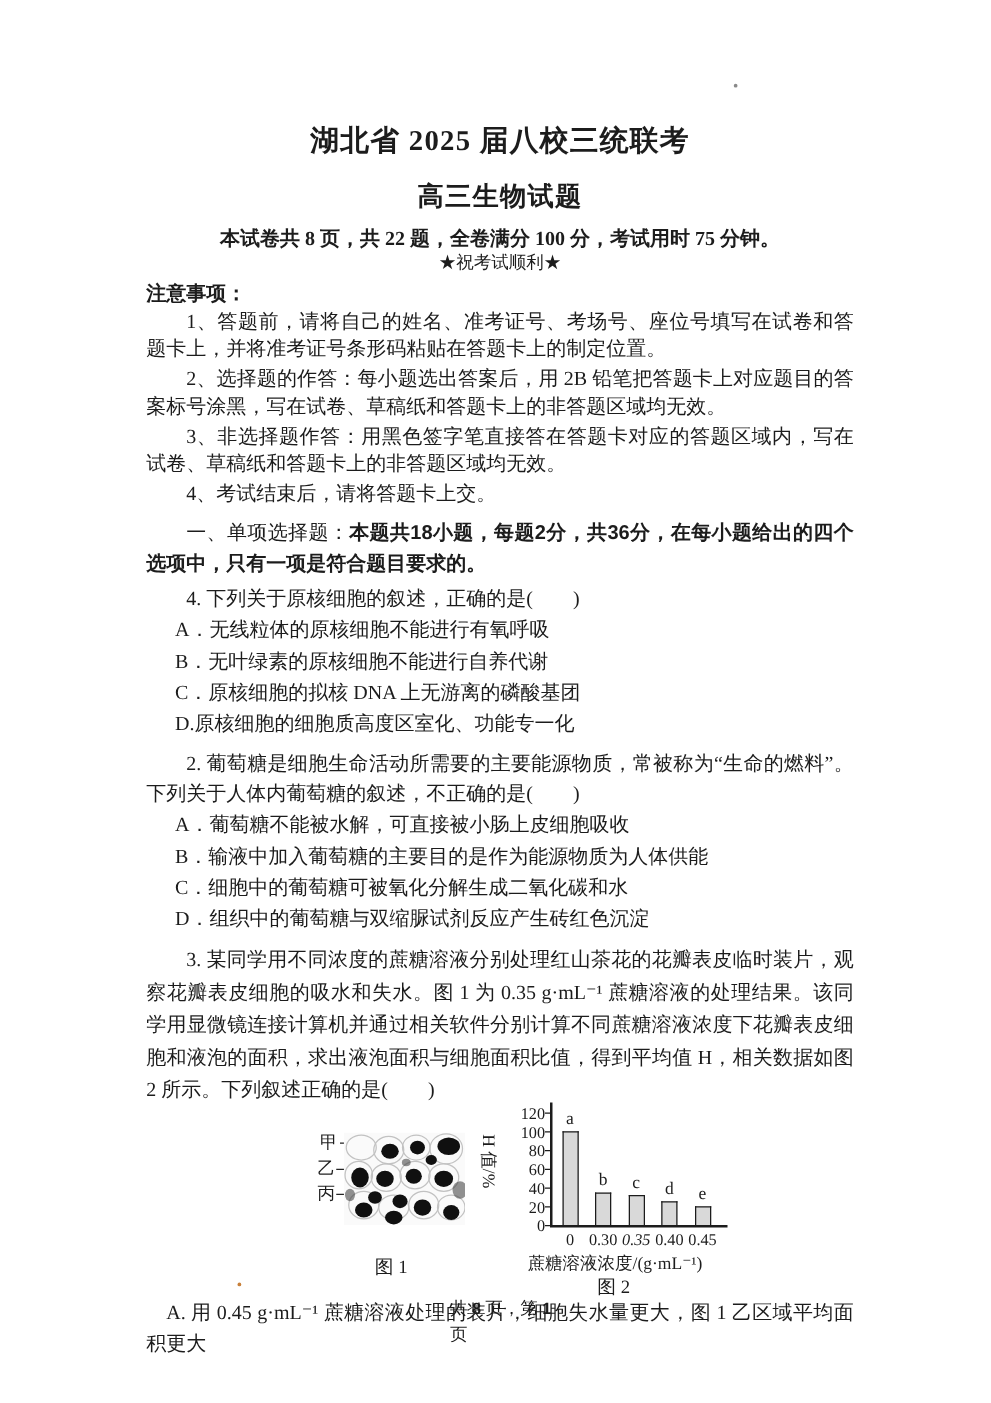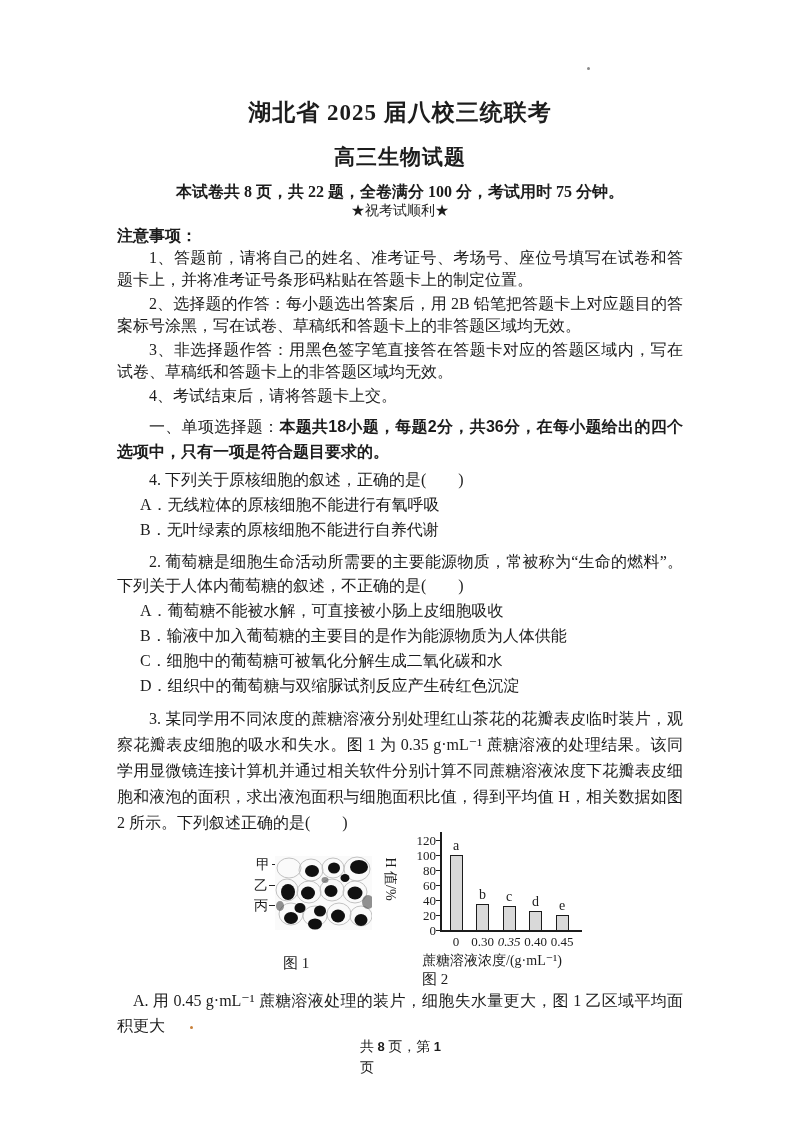--- a/index.html
+++ b/index.html
@@ -28,21 +28,21 @@
   .stem-q2 { line-height: 24px; margin-top: 8px; }
   .stem-q3 { line-height: 26px; margin-top: 8px; }
   .opt { margin: 0; font-size: 16px; line-height: 25px; padding-left: 23px; font-family: Liberation Serif, serif; }
 
   .figrow { position: relative; height: 146px; margin-top: 2px; }
 
   
   .micro-img { position: absolute; left: 158px; top: 18px; }
   .pointer-label { position: absolute; font-size: 14px; line-height: 15px; }
   .leader { position: absolute; height: 0; border-top: 1.5px solid #222; }
-  .fig-caption { position: absolute; font-size: 15px; text-align: left; }
+  .fig-caption { position: absolute; font-size: 15px; text-align: center; }
 
   
   .plot { position: absolute; left: 323px; top: 2px; width: 138px; height: 90px; }
   .axis-y { position: absolute; left: 0; top: -8px; width: 1.5px; height: 99px; background: #1c1c1c; }
   .axis-x { position: absolute; left: 0; top: 90px; width: 142px; height: 1.5px; background: #1c1c1c; }
   .ytick { position: absolute; width: 5px; height: 1.5px; background: #1c1c1c; left: -4px; }
   .ytick-label { position: absolute; left: -36px; width: 32px; text-align: right; font-size: 13px; line-height: 13px; }
   .bar { position: absolute; bottom: 0; background: #d9d9d9; border: 1px solid #1c1c1c; border-bottom: none; }
   .bar-label { position: absolute; width: 20px; text-align: center; font-size: 14px; line-height: 14px; }
   .xtick-label { position: absolute; top: 94px; width: 34px; text-align: center; font-size: 13px; }
@@ -73,20 +73,22 @@
     <p class="para">1、答题前，请将自己的姓名、准考证号、考场号、座位号填写在试卷和答题卡上，并将准考证号条形码粘贴在答题卡上的制定位置。</p>
     <p class="para">2、选择题的作答：每小题选出答案后，用 2B 铅笔把答题卡上对应题目的答案标号涂黑，写在试卷、草稿纸和答题卡上的非答题区域均无效。</p>
     <p class="para">3、非选择题作答：用黑色签字笔直接答在答题卡对应的答题区域内，写在试卷、草稿纸和答题卡上的非答题区域均无效。</p>
     <p class="para">4、考试结束后，请将答题卡上交。</p>
 
     <p class="section"><span>一、单项选择题：</span><span class="hei">本题共18小题，每题2分，共36分，在每小题给出的四个选项中，只有一项是符合题目要求的。</span></p>
 
     <p class="stem">4. 下列关于原核细胞的叙述，正确的是(　　)</p>
     <p class="opt">A．无线粒体的原核细胞不能进行有氧呼吸</p>
     <p class="opt">B．无叶绿素的原核细胞不能进行自养代谢</p>
+    <p class="opt">C．原核细胞的拟核 DNA 上无游离的磷酸基团</p>
+    <p class="opt">D.原核细胞的细胞质高度区室化、功能专一化</p>
 
     <p class="stem stem-q2">2. 葡萄糖是细胞生命活动所需要的主要能源物质，常被称为“生命的燃料”。下列关于人体内葡萄糖的叙述，不正确的是(　　)</p>
     <p class="opt">A．葡萄糖不能被水解，可直接被小肠上皮细胞吸收</p>
     <p class="opt">B．输液中加入葡萄糖的主要目的是作为能源物质为人体供能</p>
     <p class="opt">C．细胞中的葡萄糖可被氧化分解生成二氧化碳和水</p>
     <p class="opt">D．组织中的葡萄糖与双缩脲试剂反应产生砖红色沉淀</p>
 
     <p class="stem stem-q3">3. 某同学用不同浓度的蔗糖溶液分别处理红山茶花的花瓣表皮临时装片，观察花瓣表皮细胞的吸水和失水。图 1 为 0.35 g·mL⁻¹ 蔗糖溶液的处理结果。该同学用显微镜连接计算机并通过相关软件分别计算不同蔗糖溶液浓度下花瓣表皮细胞和液泡的面积，求出液泡面积与细胞面积比值，得到平均值 H，相关数据如图 2 所示。下列叙述正确的是(　　)</p>
 
     <div class="figrow">

